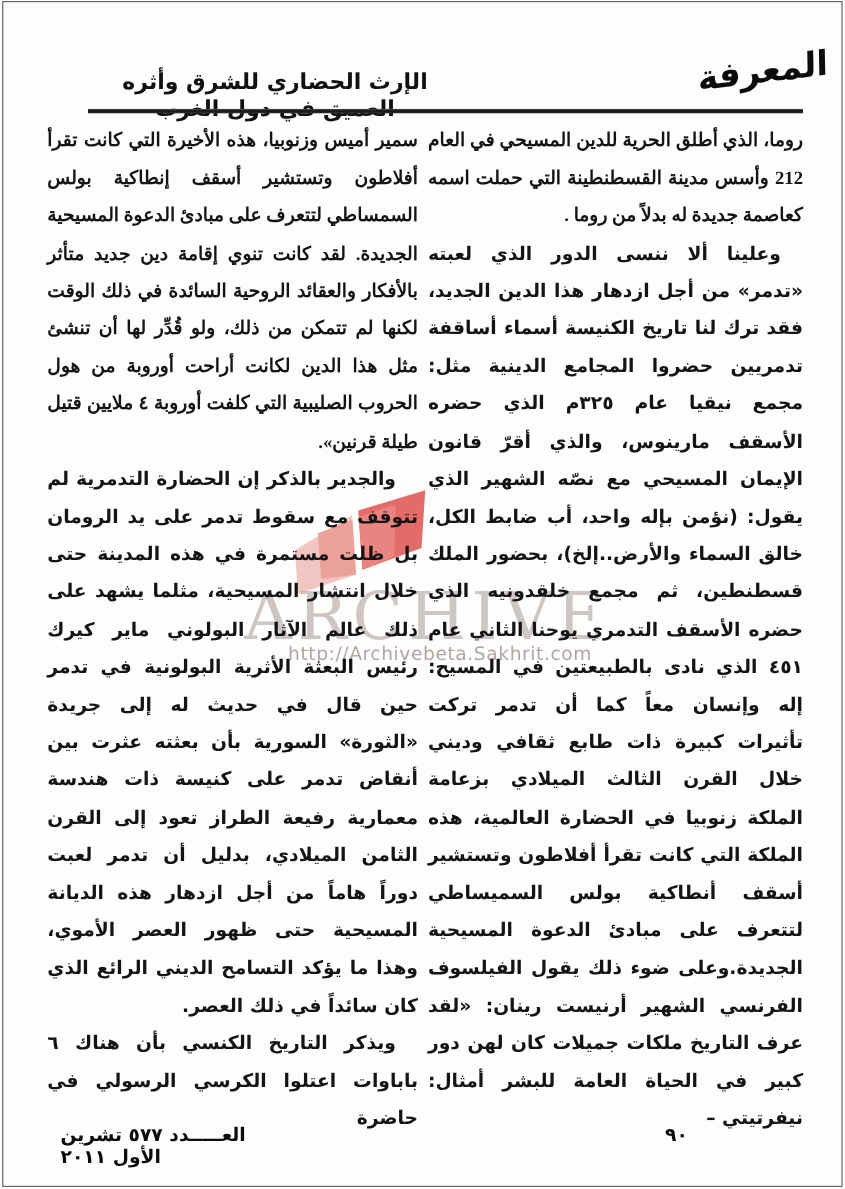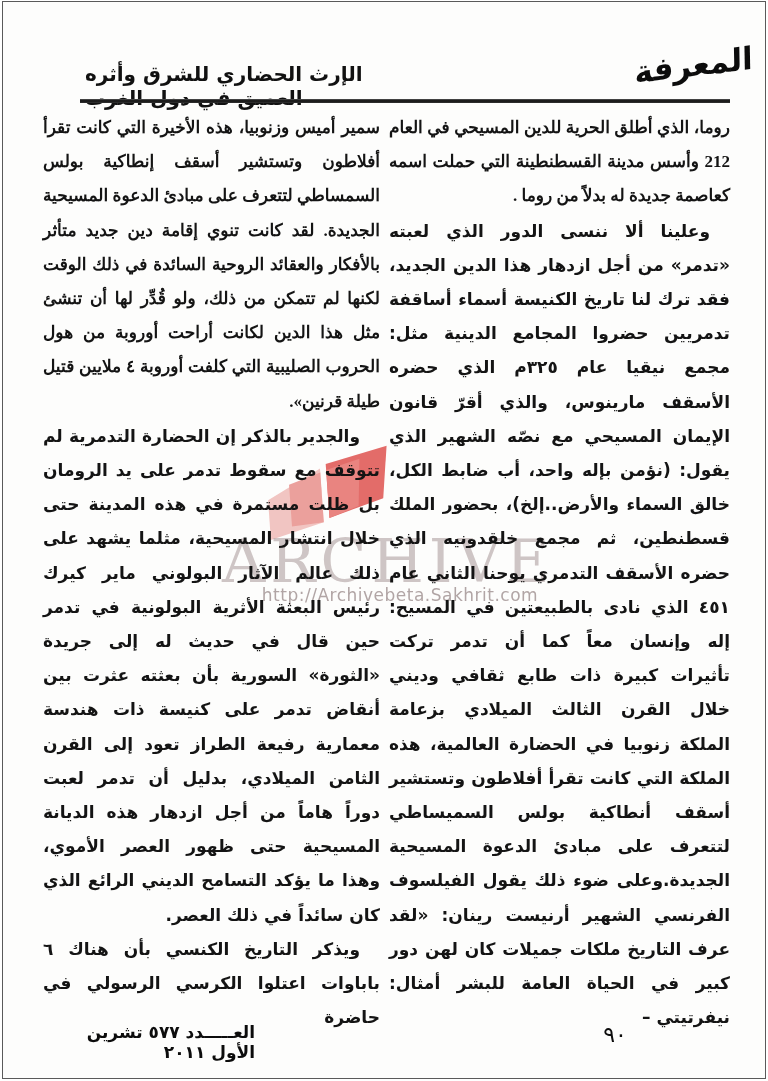--- a/index.html
+++ b/index.html
@@ -11,21 +11,21 @@
     font-family: "DejaVu Sans", sans-serif;
   }
   .scan-frame {
     position: absolute; left: 2px; top: 1px; right: 2px; bottom: 2px;
     border: 1px solid #5a5a5a;
     background: #fdfdfc;
   }
   
   .page-title {
     position: absolute; top: 62px; left: 85px; width: 330px;
-    direction: rtl; text-align: left;
+    direction: rtl; text-align: center;
     font-size: 20px; font-weight: bold; color: #111;
     letter-spacing: 0.5px;
   }
   .magazine-logo {
     position: absolute; top: 46px; left: 648px; width: 105px;
     direction: rtl; text-align: left;
     font-size: 31px; font-weight: bold; color: #0c0c0c;
     transform: rotate(-7deg) skewX(-6deg);
     letter-spacing: -1px;
   }
@@ -55,27 +55,27 @@
   }
   .wm-url {
     left: 235px; top: 585px; width: 330px; text-align: center;
     font-size: 17px; letter-spacing: 0.5px;
     color: rgba(158, 142, 142, 0.8);
   }
   .text-layer { position: relative; z-index: 1; }
   
   .footer-issue {
     position: absolute; left: 55px; top: 1022px; width: 200px;
-    direction: rtl; text-align: right;
+    direction: rtl; text-align: left;
     font-size: 17px; font-weight: bold; color: #0c0c0c;
   }
   .footer-page-number {
     position: absolute; left: 600px; top: 1022px; width: 30px;
     direction: rtl; text-align: center;
-    font-size: 22px; font-weight: normal; color: #0c0c0c;
+    font-size: 17px; font-weight: bold; color: #0c0c0c;
   }
 </style>
 </head>
 <body>
 
 <div class="scan-frame"></div>
 
 <svg class="watermark wm-book" width="132" height="98" viewBox="0 0 132 98" style="position:absolute;">
   <polygon points="6,48 60,20 60,74 6,88" fill="#f0bcb8"></polygon>
   <polygon points="28,34 60,24 60,74 28,76" fill="#e9908c"></polygon>

